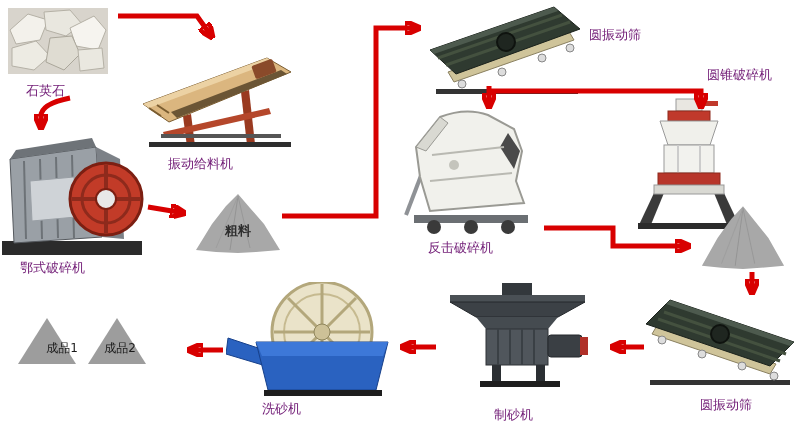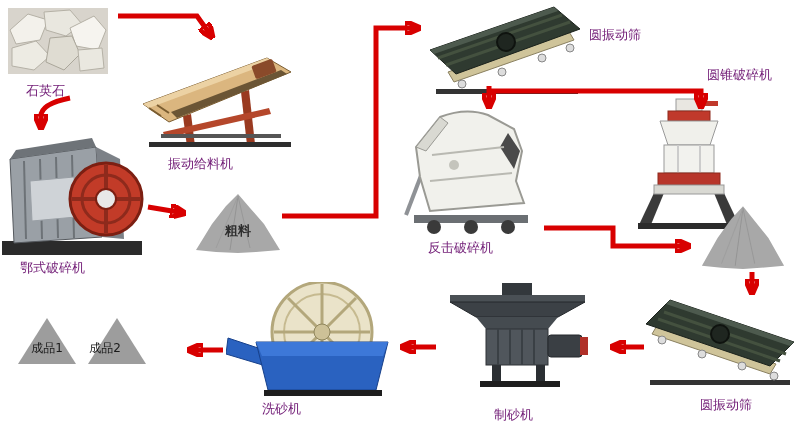--- a/index.html
+++ b/index.html
@@ -3,21 +3,21 @@
 <meta charset="utf-8">
 <style>
   * { margin:0; padding:0; box-sizing:border-box; }
   html,body { background:#ffffff; }
   body { font-family:"DejaVu Sans", sans-serif; }
   .canvas { position:relative; width:800px; height:429px; background:#ffffff; overflow:hidden; }
   .node { position:absolute; }
   .node svg { display:block; width:100%; height:100%; }
   .lbl { position:absolute; font-size:13px; color:#701a75; white-space:nowrap; line-height:1.1; }
   .pile-lbl { position:absolute; font-size:13px; font-weight:bold; color:#2e2e2e; text-align:center; }
-  .prod-lbl { position:absolute; font-size:12px; color:#1a1a1a; text-align:center; }
+  .prod-lbl { position:absolute; font-size:12px; color:#1a1a1a; text-align:right; }
   .arrows { position:absolute; left:0; top:0; width:800px; height:429px; pointer-events:none; }
   .arrows path { stroke:#d80000; stroke-width:5; fill:none; }
 </style>
 </head>
 <body>
 
 <div class="canvas">
 
   <div class="node" style="left:8px;top:8px;width:100px;height:66px;">
     <svg viewBox="0 0 100 66">

